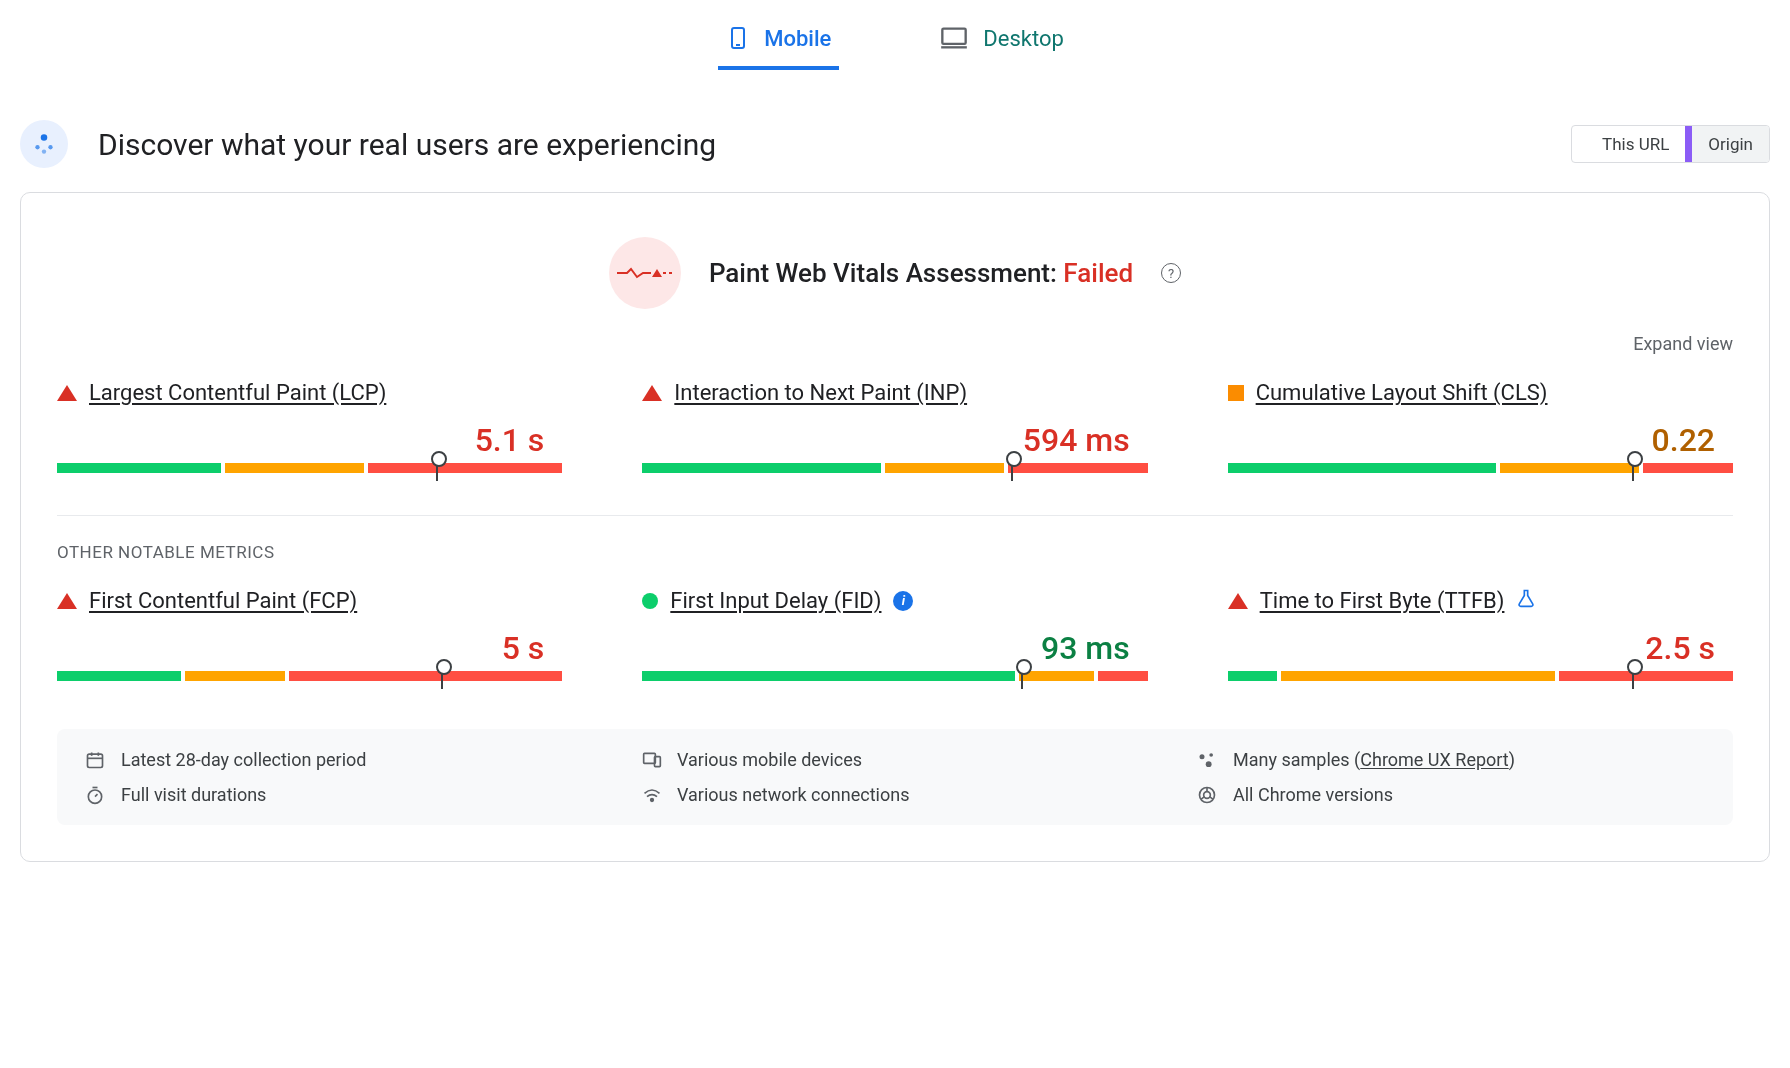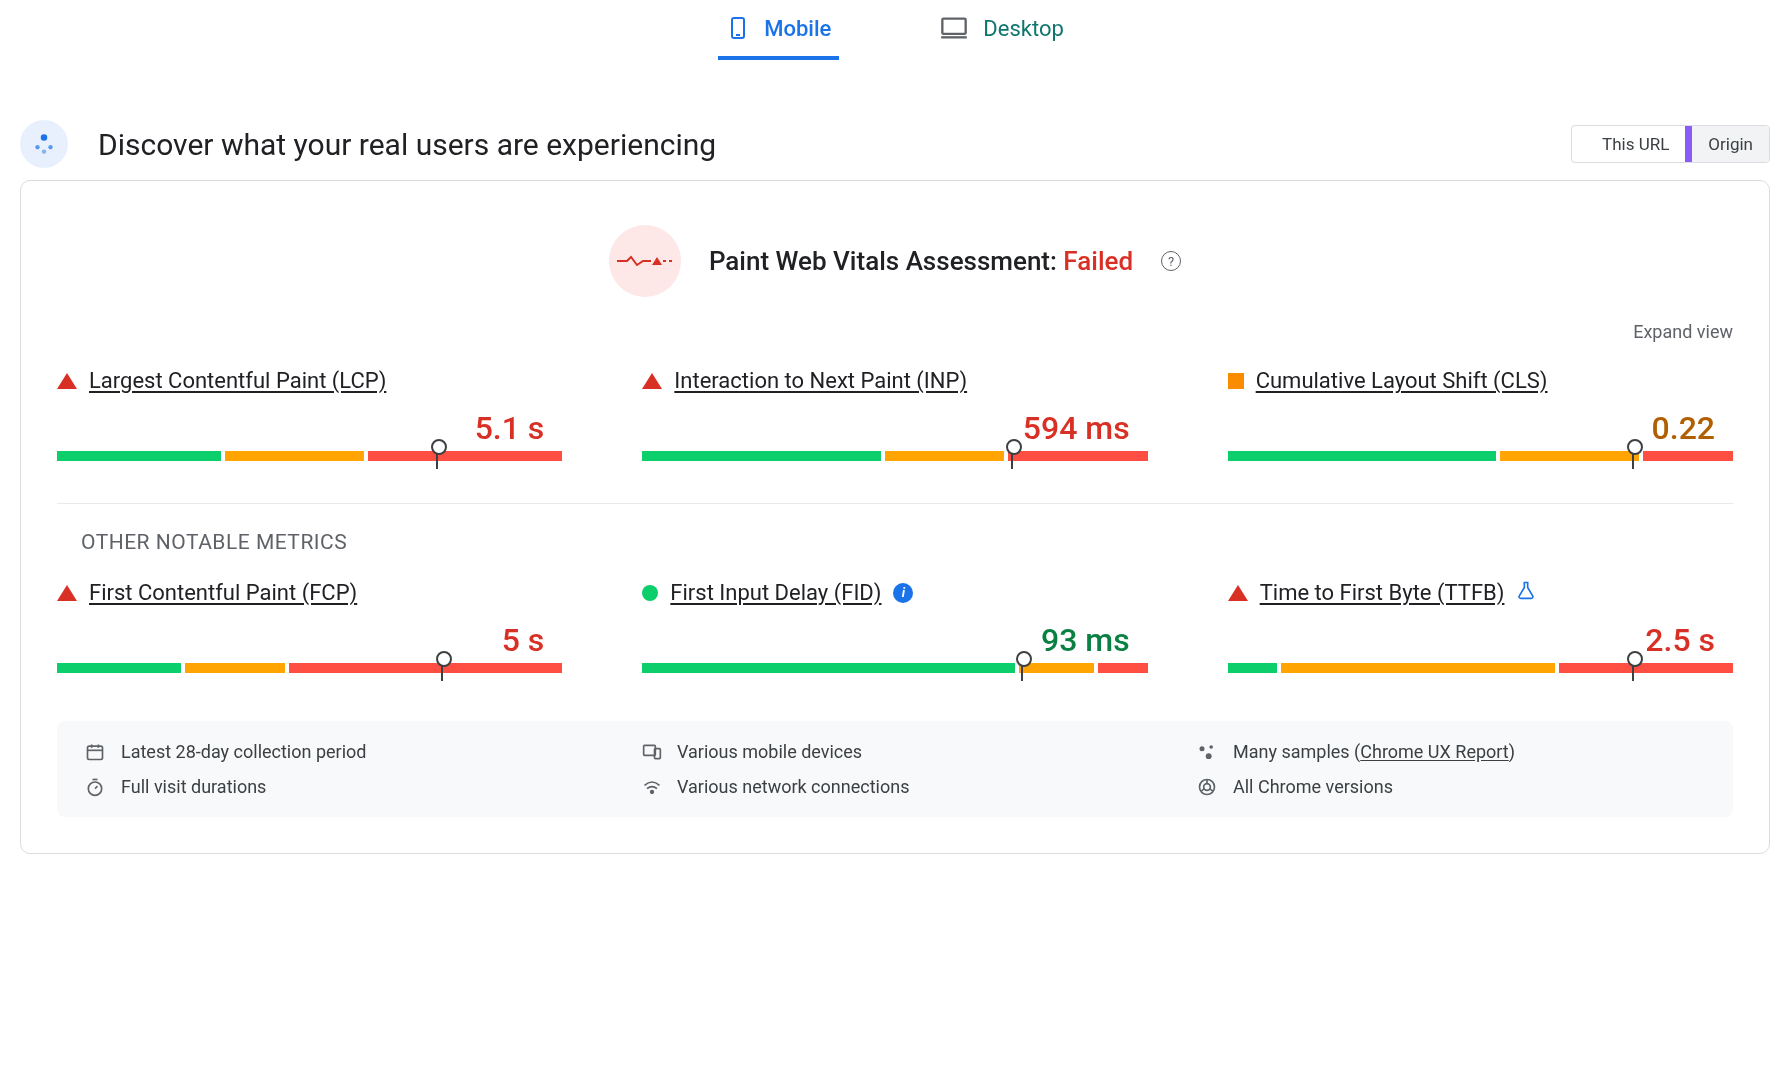--- a/index.html
+++ b/index.html
@@ -9,21 +9,21 @@
     color: #202124;
     width: 1790px;
     padding: 0 20px 40px;
   }
   
   .tabs {
     display: flex;
     justify-content: center;
     gap: 92px;
     height: 80px;
-    align-items: flex-start;
+    align-items: center;
     padding-bottom: 0;
   }
   .tab {
     display: flex;
     align-items: center;
     gap: 14px;
     font-size: 22px;
     color: #0f766e;
     padding: 14px 8px 14px;
     border-bottom: 4px solid transparent;
@@ -33,21 +33,21 @@
     color: #1a73e8;
     border-bottom-color: #1a73e8;
     font-weight: 500;
   }
   .tab .icon { display:inline-flex; }
   
   .header-row {
     display: flex;
     align-items: center;
     margin-top: 40px;
-    margin-bottom: 12px;
+    margin-bottom: 24px;
   }
   .header-icon {
     width: 48px; height: 48px; border-radius: 50%;
     background: #e8f0fe;
     display:flex; align-items:center; justify-content:center;
     margin-right: 30px;
     color:#1a73e8;
   }
   .page-title {
     font-size: 30px;
@@ -192,24 +192,23 @@
     width:12px; height:12px;
     border-radius:50%;
     background:#fff;
     border:2px solid #3c4043;
   }
 
   .divider { border:none; border-top:1px solid #e8eaed; margin:42px 0 26px; }
   .section-label {
     text-transform:uppercase;
     color:#5f6368;
-    font-size:21px;
+    font-size:17px;
     letter-spacing:0.5px;
     margin-bottom:26px;
-    margin-left:24px;
   }
 
   .footer-box {
     background:#f8f9fa;
     border-radius:8px;
     margin-top:48px;
     padding:20px 28px;
     display:grid;
     grid-template-columns: repeat(3, 1fr);
     gap:14px 48px;

